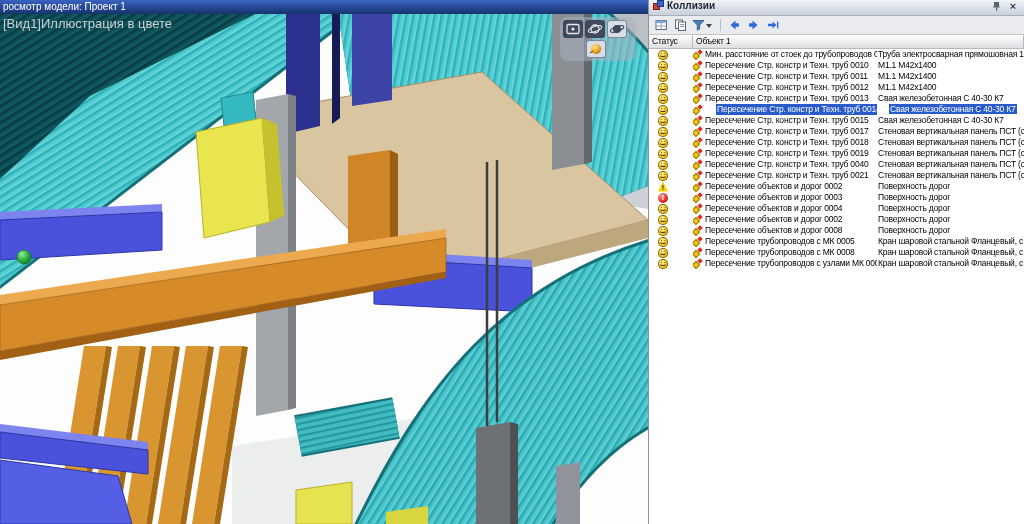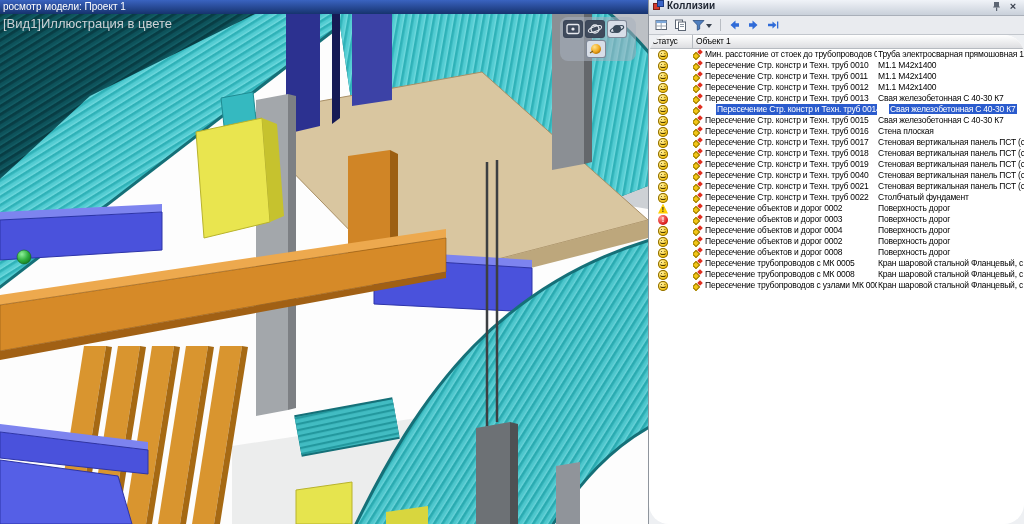--- a/index.html
+++ b/index.html
@@ -20,21 +20,21 @@
   .panel-titlebar{height:15px;flex:none;display:flex;align-items:flex-start;gap:3px;padding:0 4px;background:linear-gradient(#f0f3f8,#c9d0da);border-bottom:1px solid #a9afb9;font-size:10px;font-weight:bold;color:#1d2430;}
   .panel-title-icon{width:11px;height:11px;position:relative;flex:none;}
   .panel-title-icon::before{content:"";position:absolute;left:0;top:3px;width:7px;height:7px;background:#d23a2e;border:1px solid #7a1d15;box-sizing:border-box;}
   .panel-title-icon::after{content:"";position:absolute;left:4px;top:0;width:7px;height:7px;background:#3a64c8;border:1px solid #1c3a80;box-sizing:border-box;}
   .panel-title-text{flex:1;white-space:nowrap;overflow:hidden;}
   .pt-btn{width:14px;height:13px;border:1px solid transparent;background:transparent;display:flex;align-items:center;justify-content:center;padding:0;cursor:pointer;color:#3c4350;font-size:11px;line-height:11px;font-weight:bold;}
   .panel-toolbar{height:18px;flex:none;display:flex;align-items:center;gap:1px;padding:0 3px;background:#e9ebef;border-bottom:1px solid #c2c6cc;}
   .tb-btn{height:16px;min-width:18px;border:1px solid transparent;background:transparent;display:flex;align-items:center;justify-content:center;padding:0 1px;cursor:pointer;}
   .tb-sep{width:1px;height:12px;background:#b9bdc3;margin:0 3px;flex:none;}
   
-  .tbl{flex:1;background:#fff;display:flex;flex-direction:column;font-size:8.5px;letter-spacing:-0.2px;color:#000;overflow:hidden;border-radius:20px;}
+  .tbl{flex:1;background:#fff;display:flex;flex-direction:column;font-size:8.5px;letter-spacing:-0.2px;color:#000;overflow:hidden;}
   .tbl-head{display:flex;height:14px;flex:none;}
   .th{box-sizing:border-box;background:linear-gradient(#ffffff,#dddee1);border-right:1px solid #b6bac0;border-bottom:1px solid #b6bac0;padding:1px 3px;white-space:nowrap;overflow:hidden;cursor:pointer;}
   .th.c-status{width:44px;flex:none;}
   .th.c-name{width:184px;flex:none;}
   .th.c-obj{flex:1;}
   .trow{display:flex;height:11px;flex:none;align-items:center;line-height:11px;cursor:pointer;}
   .trow .c-status{width:44px;flex:none;padding-left:9px;box-sizing:border-box;display:flex;align-items:center;}
   .trow .c-name{width:184px;flex:none;display:flex;align-items:center;gap:2px;overflow:hidden;white-space:nowrap;}
   .trow .c-obj{flex:1;overflow:hidden;white-space:nowrap;}
   .ntext,.otext{white-space:nowrap;padding:0 1px;}
@@ -387,30 +387,20 @@
               <span class="ntext">Пересечение Стр. констр и Техн. труб 0015</span>
             </div>
     <div class="c-obj"><span class="otext">Свая железобетонная С 40-30 К7</span></div>
   </div>
           <div class="trow">
     <div class="c-status">
               <span class="sticon st-ok"></span>
             </div>
     <div class="c-name">
               <span class="clash"></span>
-              <span class="ntext">Пересечение Стр. констр и Техн. труб 0016</span>
-            </div>
-    <div class="c-obj"><span class="otext">Стена плоская</span></div>
-  </div>
-          <div class="trow">
-    <div class="c-status">
-              <span class="sticon st-ok"></span>
-            </div>
-    <div class="c-name">
-              <span class="clash"></span>
               <span class="ntext">Пересечение Стр. констр и Техн. труб 0017</span>
             </div>
     <div class="c-obj"><span class="otext">Стеновая вертикальная панель ПСТ (серая)</span></div>
   </div>
           <div class="trow">
     <div class="c-status">
               <span class="sticon st-ok"></span>
             </div>
     <div class="c-name">
               <span class="clash"></span>
@@ -440,30 +430,20 @@
   </div>
           <div class="trow">
     <div class="c-status">
               <span class="sticon st-ok"></span>
             </div>
     <div class="c-name">
               <span class="clash"></span>
               <span class="ntext">Пересечение Стр. констр и Техн. труб 0021</span>
             </div>
     <div class="c-obj"><span class="otext">Стеновая вертикальная панель ПСТ (серая)</span></div>
-  </div>
-          <div class="trow">
-    <div class="c-status">
-              <span class="sticon st-ok"></span>
-            </div>
-    <div class="c-name">
-              <span class="clash"></span>
-              <span class="ntext">Пересечение Стр. констр и Техн. труб 0022</span>
-            </div>
-    <div class="c-obj"><span class="otext">Столбчатый фундамент</span></div>
   </div>
           <div class="trow">
     <div class="c-status">
               <span class="sticon st-warning"></span>
             </div>
     <div class="c-name">
               <span class="clash"></span>
               <span class="ntext">Пересечение объектов и дорог 0002</span>
             </div>
     <div class="c-obj"><span class="otext">Поверхность дорог</span></div>

